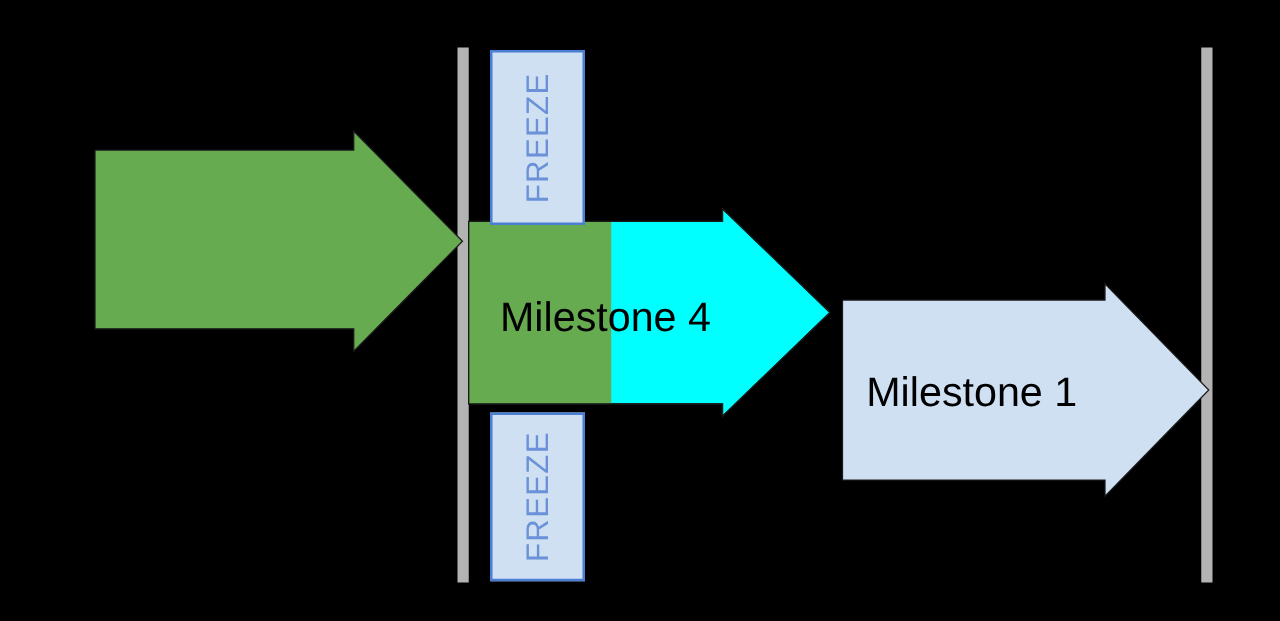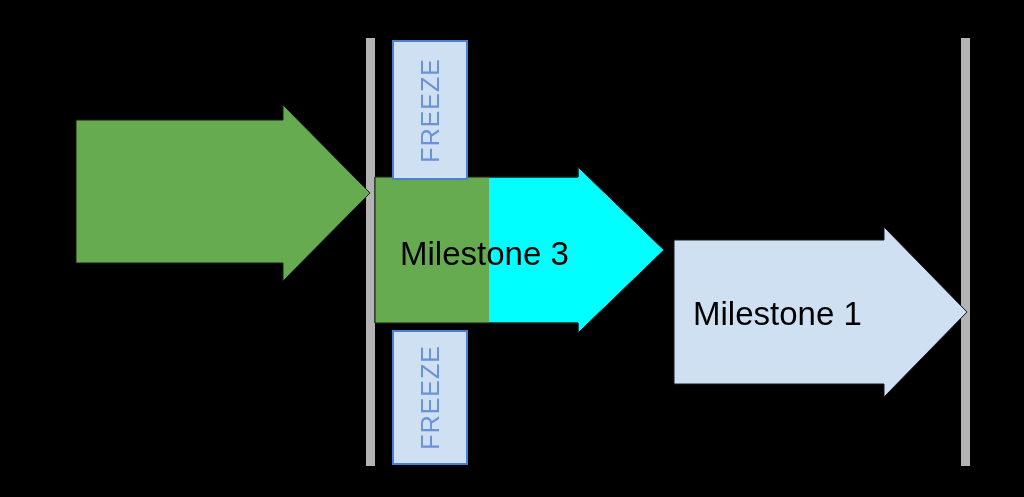--- a/index.html
+++ b/index.html
@@ -96,16 +96,16 @@
     <polygon points="0,13 210,13 210,0 293,85 210,170 210,157 0,157" fill="#CFE0F3" stroke="#1A1A1A" stroke-width="1"></polygon>
   </svg>
 
   <div class="freeze-box" id="freeze-box-top">
     <span class="freeze-label">FREEZE</span>
   </div>
   <div class="freeze-box" id="freeze-box-bottom">
     <span class="freeze-label">FREEZE</span>
   </div>
 
-  <div class="arrow-label" id="milestone-2-label">Milestone 3</div>
+  <div class="arrow-label" id="milestone-2-label">Milestone 4</div>
   <div class="arrow-label" id="milestone-3-label">Milestone 1</div>
 
 </div>
 
 </body></html>

